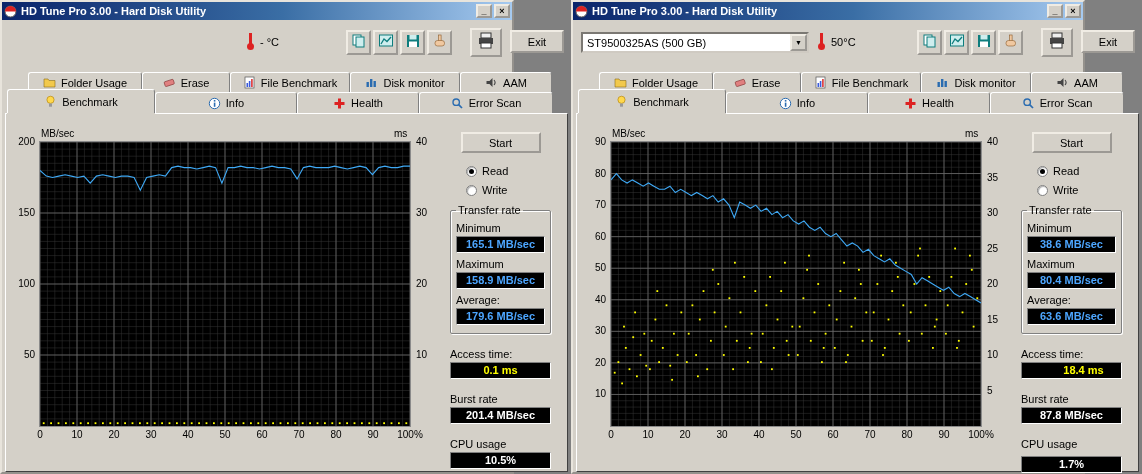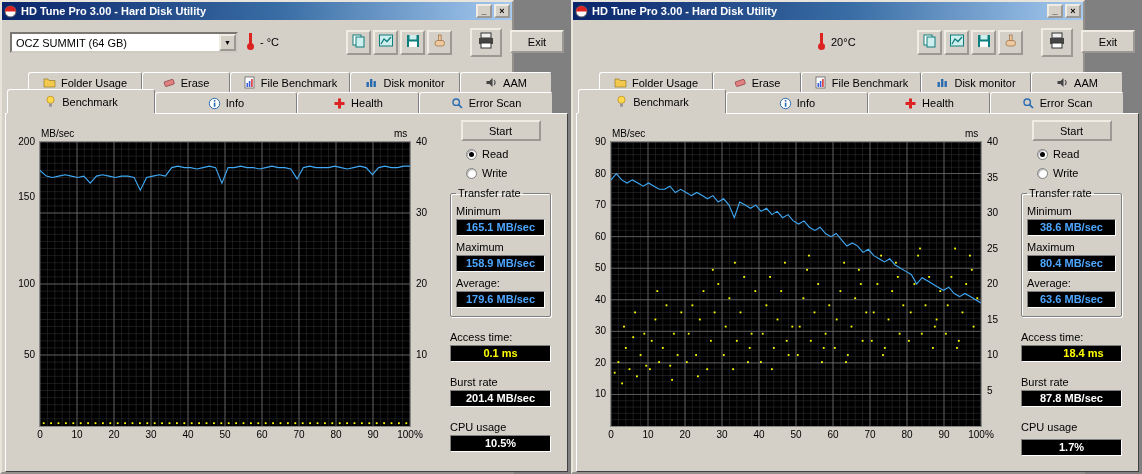--- a/index.html
+++ b/index.html
@@ -43,21 +43,21 @@
   .plot { position:absolute; left:30px; top:14px; width:370px; height:284px; background:#000; outline:1px solid #8a8a8a; }
   .plot svg { position:absolute; left:0; top:0; width:100%; height:100%; }
   .yticks-l { position:absolute; left:0; top:14px; width:27px; height:284px; }
   .yticks-l div { position:absolute; right:2px; transform:translateY(-55%); font-size:10px; }
   .yticks-r { position:absolute; left:404px; top:14px; width:34px; height:284px; }
   .yticks-r div { position:absolute; left:2px; transform:translateY(-55%); font-size:10px; }
   .xticks { position:absolute; left:30px; top:301px; width:400px; height:14px; }
   .xticks div { position:absolute; top:0; transform:translateX(-50%); font-size:10px; }
 
   .panel { position:absolute; left:448px; top:118px; width:101px; font-size:11px; }
-  .start-btn { display:block; margin:0 auto; width:80px; height:21px; background:#d4d0c8; border:2px outset #f0ece4; font-size:11px; font-family:"Liberation Sans",sans-serif; }
+  .start-btn { display:block; margin:12px auto; width:80px; height:21px; background:#d4d0c8; border:2px outset #f0ece4; font-size:11px; font-family:"Liberation Sans",sans-serif; }
   .radio-row { display:flex; align-items:center; gap:5px; margin:7px 0 0 16px; }
   .radio { width:11px; height:11px; border-radius:50%; background:#fff; border:1px solid #808080; box-shadow:inset 1px 1px 1px #b0b0b0; position:relative; }
   .radio.checked::after { content:''; position:absolute; left:2px; top:2px; width:5px; height:5px; border-radius:50%; background:#000; }
   .groupbox { margin-top:8px; border:1px solid #808080; border-radius:2px; box-shadow:1px 1px 0 #fff, inset 1px 1px 0 #fff; padding:1px 5px 8px; }
   .groupbox legend { font-size:11px; padding:0 2px; }
   .plabel { margin-top:5px; }
   .plabel.spaced { margin-top:14px; }
   .vbox { margin-top:2px; height:17px; background:#000; border:1px solid; border-color:#808080 #fff #fff #808080;
     text-align:center; font-size:11px; font-weight:bold; line-height:15px; color:#fff; }
 </style>
@@ -71,24 +71,20 @@
           <circle cx="6.5" cy="6.5" r="5.5" fill="#fff" stroke="#555"></circle>
           <path d="M1 6.5 a5.5 5.5 0 0 1 11 0 z" fill="#d22"></path>
         </svg>
     </span>
     <span class="title-text">HD Tune Pro 3.00 - Hard Disk Utility</span>
     <span class="tb-btn">_</span>
     <span class="tb-btn">×</span>
   </div>
 
   <div class="toolbar">
-    <div class="combo">
-      <span class="combo-text">OCZ SUMMIT (64 GB)</span>
-      <span class="combo-arrow">▼</span>
-    </div>
     <span class="thermo">
       <svg width="11" height="20">
           <rect x="4" y="2" width="3" height="11" fill="#d22"></rect>
           <circle cx="5.5" cy="15.5" r="3.5" fill="#d22"></circle>
         </svg>
     </span>
     <span class="temp">- °C</span>
     <div class="tool-group">
       <div class="tool-btn">
         <span><svg width="16" height="16">
@@ -375,21 +371,21 @@
           <rect x="328.4" y="280.3" width="1.8" height="1.8" fill="#ffff00"></rect>
           <rect x="335.8" y="280.3" width="1.8" height="1.8" fill="#ffff00"></rect>
           <rect x="343.2" y="280.3" width="1.8" height="1.8" fill="#ffff00"></rect>
           <rect x="350.6" y="280.3" width="1.8" height="1.8" fill="#ffff00"></rect>
           <rect x="358.0" y="280.3" width="1.8" height="1.8" fill="#ffff00"></rect>
           <rect x="365.4" y="280.3" width="1.8" height="1.8" fill="#ffff00"></rect>
         </svg>
       </div>
     <div class="yticks-l">
         <div style="top: 0px;">200</div>
-        <div style="top: 55px; margin-left: 17px;">150</div>
+        <div style="top: 71px; margin-left: 17px;">150</div>
         <div style="top: 142px;">100</div>
         <div style="top: 213px;">50</div>
       </div>
     <div class="yticks-r">
         <div style="top: 0px;">40</div>
         <div style="top: 71px;">30</div>
         <div style="top: 142px;">20</div>
         <div style="top: 213px;">10</div>
       </div>
     <div class="xticks">
@@ -442,27 +438,31 @@
           <circle cx="6.5" cy="6.5" r="5.5" fill="#fff" stroke="#555"></circle>
           <path d="M1 6.5 a5.5 5.5 0 0 1 11 0 z" fill="#d22"></path>
         </svg>
     </span>
     <span class="title-text">HD Tune Pro 3.00 - Hard Disk Utility</span>
     <span class="tb-btn">_</span>
     <span class="tb-btn">×</span>
   </div>
 
   <div class="toolbar">
+    <div class="combo">
+      <span class="combo-text">ST9500325AS (500 GB)</span>
+      <span class="combo-arrow">▼</span>
+    </div>
     <span class="thermo">
       <svg width="11" height="20">
           <rect x="4" y="2" width="3" height="11" fill="#d22"></rect>
           <circle cx="5.5" cy="15.5" r="3.5" fill="#d22"></circle>
         </svg>
     </span>
-    <span class="temp">20°C</span>
+    <span class="temp">50°C</span>
     <div class="tool-group">
       <div class="tool-btn">
         <span><svg width="16" height="16">
               <rect x="2" y="2" width="8" height="10" fill="#fff" stroke="#0e7d7d"></rect>
               <rect x="5" y="4" width="8" height="10" fill="#cfeeee" stroke="#0e7d7d"></rect>
             </svg></span>
       </div>
       <div class="tool-btn">
         <span><svg width="16" height="16">
               <rect x="1.5" y="2" width="13" height="11" fill="#cfeeee" stroke="#0e7d7d"></rect>

